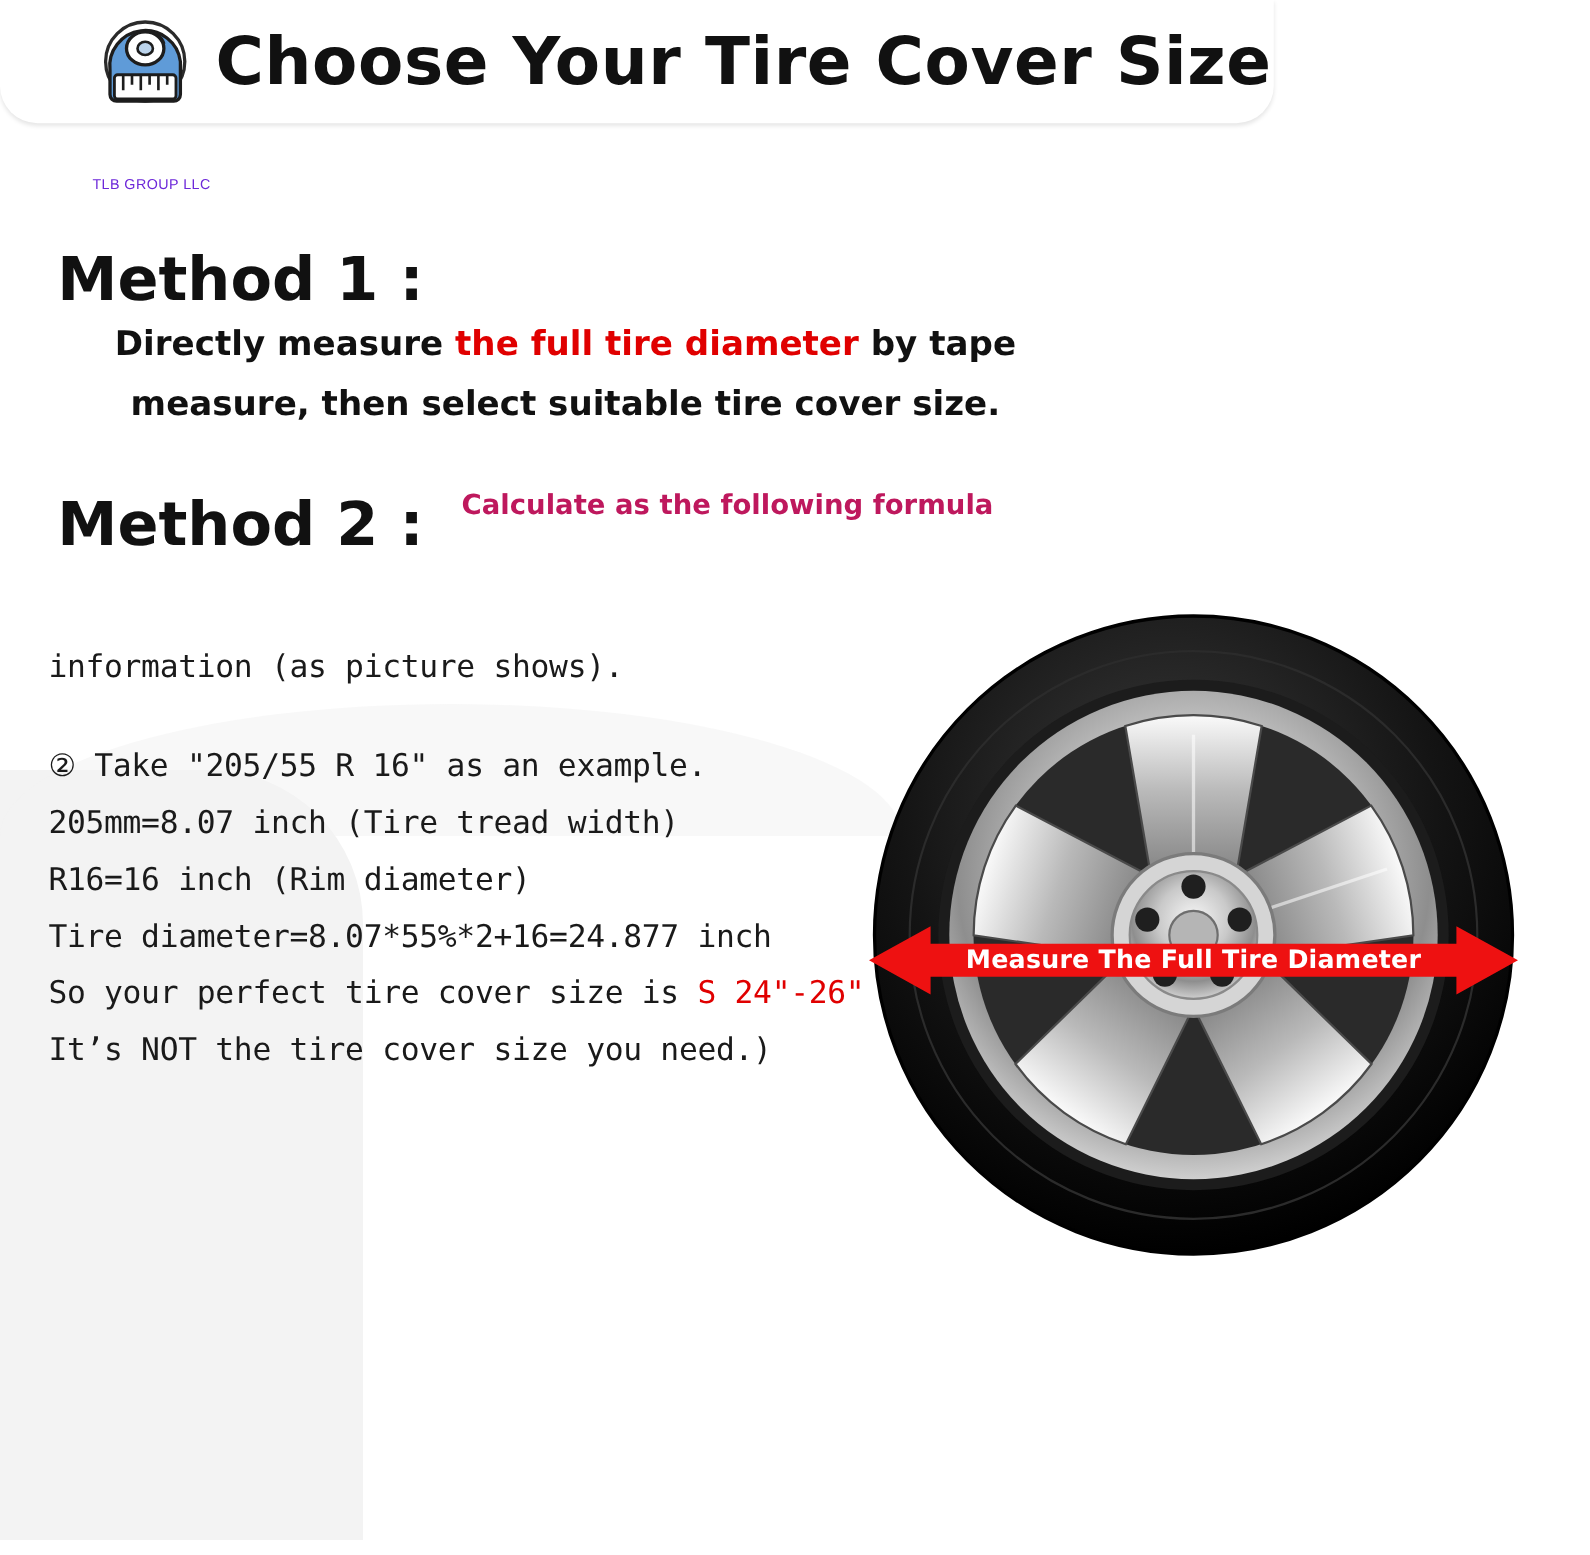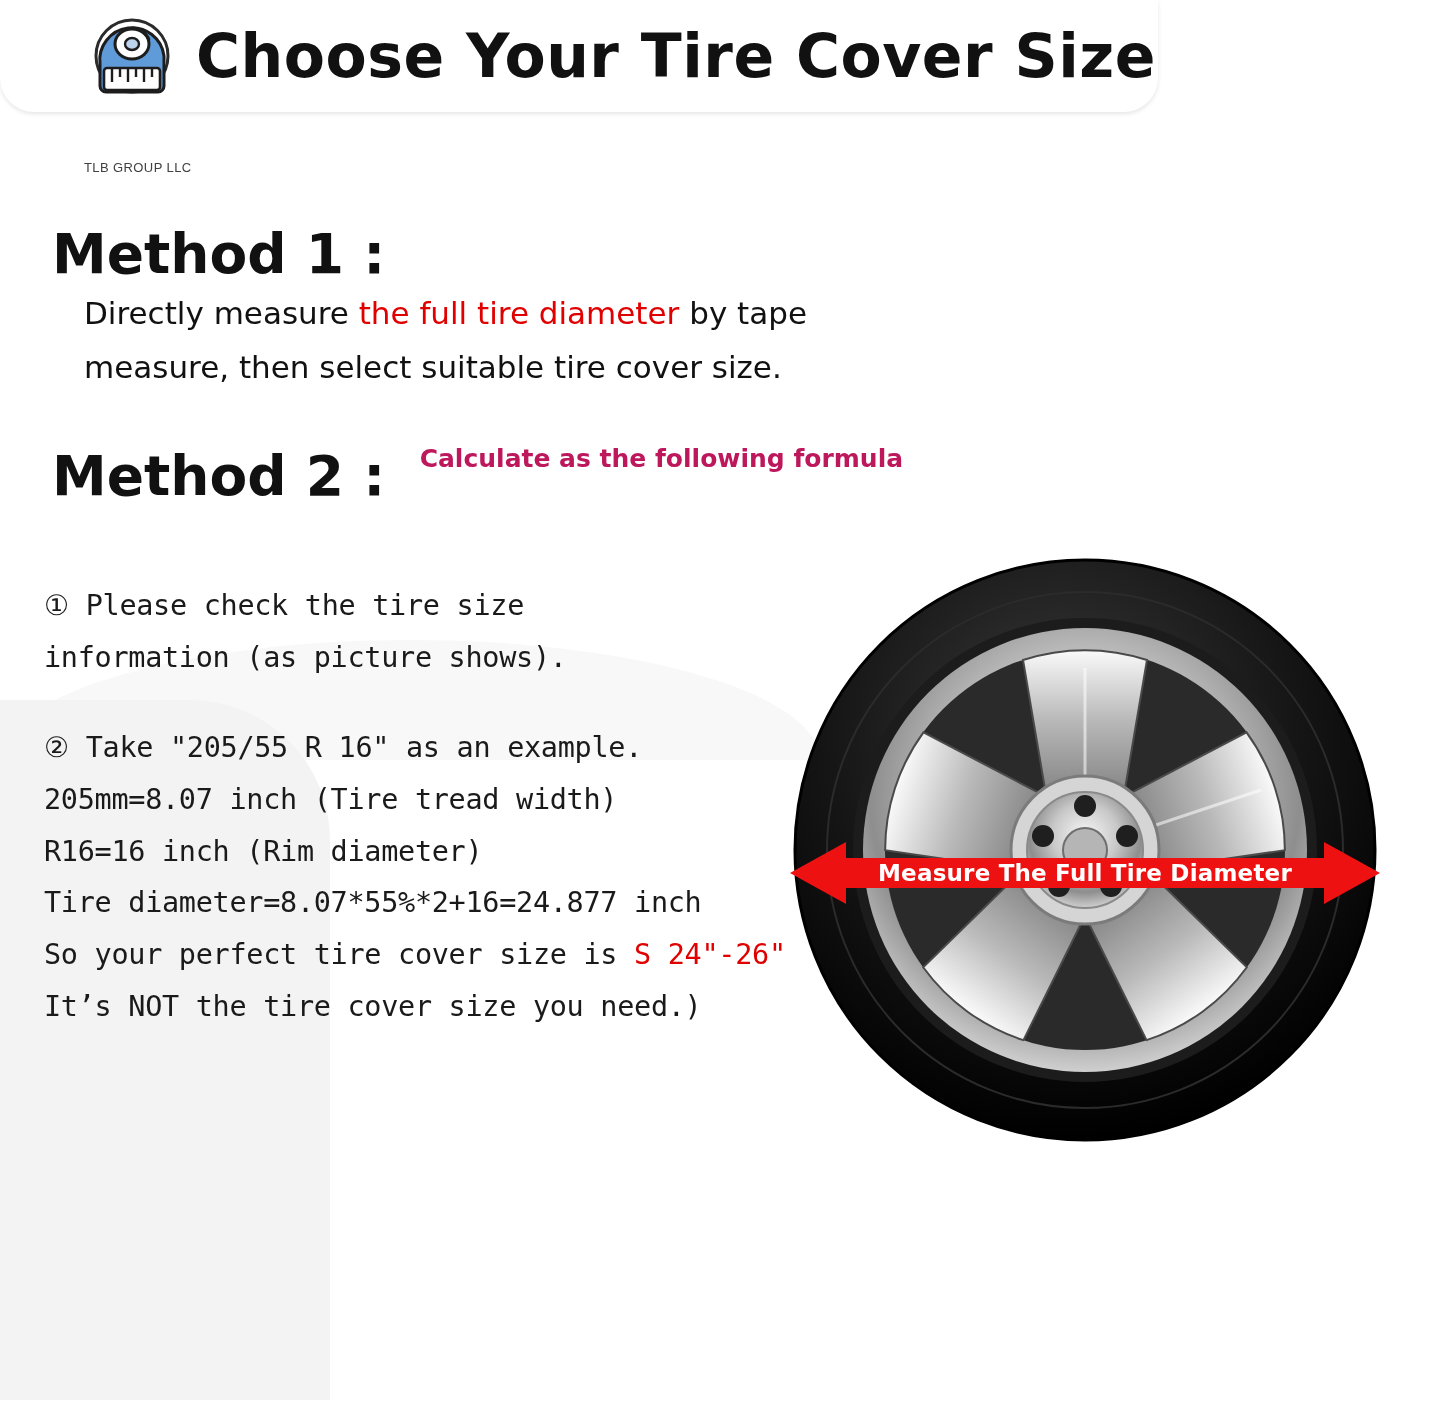--- a/index.html
+++ b/index.html
@@ -49,21 +49,21 @@
     white-space: nowrap;
     font-family: "DejaVu Sans", sans-serif;
   }
 
   
   .watermark {
     position: absolute;
     left: 84px;
     top: 160px;
     font-size: 13px;
-    color: #404040;
+    color: #6d28d9;
     letter-spacing: 0.4px;
     font-family: "Liberation Sans", sans-serif;
   }
 
   
   .method1 {
     position: absolute;
     left: 52px;
     top: 222px;
     width: 1180px;
@@ -75,24 +75,25 @@
     font-family: "DejaVu Sans", sans-serif;
     display: inline-block;
     vertical-align: top;
   }
   .m1-body {
     display: inline-block;
     vertical-align: top;
     margin-left: 32px;
     width: 860px;
     font-size: 31px;
-    font-weight: 400;
+    font-weight: 700;
     line-height: 1.75;
     font-family: "DejaVu Sans", sans-serif;
     color: #111;
+    text-align: center;
   }
   .red { color: #e00000; }
 
   .method2 {
     position: absolute;
     left: 52px;
     top: 444px;
     width: 1180px;
   }
   .m2-body {
@@ -209,21 +210,20 @@
   <span class="method-label">Method 1 :</span>
   <span class="m1-body"><span>Directly measure </span><span class="red">the full tire diameter</span><span> by tape measure, then select suitable tire cover size.</span></span>
 </div>
 
 <div class="method2">
   <span class="method-label">Method 2 :</span>
   <span class="m2-body">Calculate as the following formula</span>
 </div>
 
 <div class="points">
-  <div class="p-line"><span class="circnum">①</span> <span>Please check the tire size</span></div>
   <div class="p-line"><span>information (as picture shows).</span></div>
   <div class="gap"></div>
   <div class="p-line"><span class="circnum">②</span> <span>Take "205/55 R 16" as an example.</span></div>
   <div class="p-line"><span>205mm=8.07 inch (Tire tread width)</span></div>
   <div class="p-line"><span>R16=16 inch (Rim diameter)</span></div>
   <div class="p-line"><span>Tire diameter=8.07*55%*2+16=24.877 inch</span></div>
   <div class="p-line"><span>So your perfect tire cover size is </span><span class="red">S 24"-26"</span></div>
   <div class="p-line"><span>It’s NOT the tire cover size you need.)</span></div>
 </div>
 

